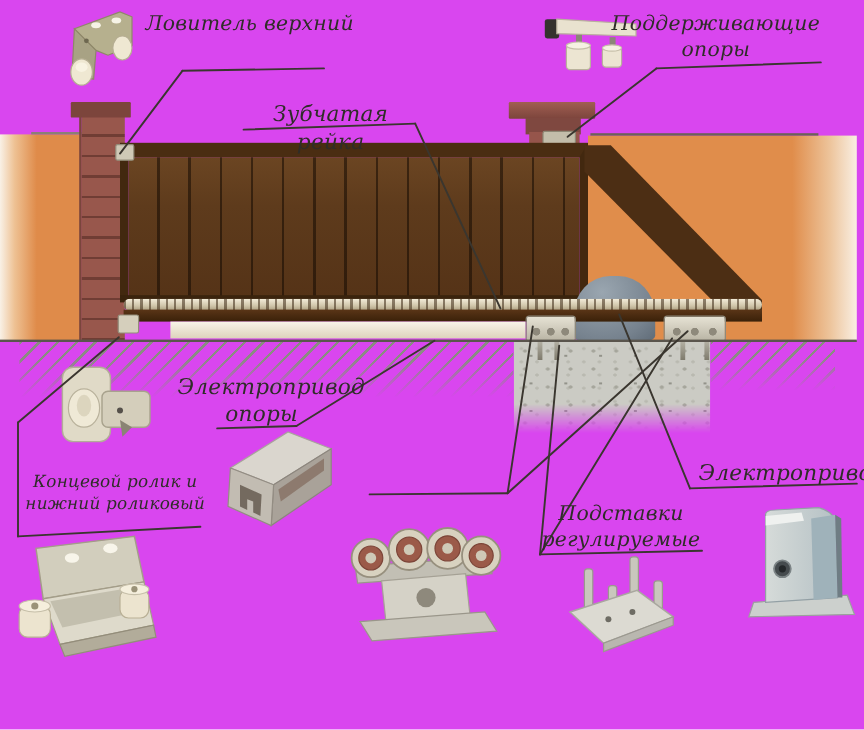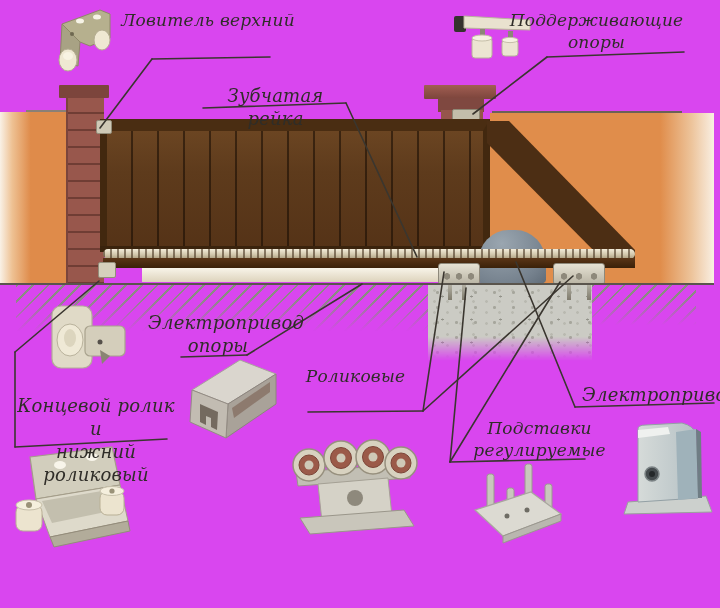--- a/index.html
+++ b/index.html
@@ -256,28 +256,27 @@
     <span>Поддерживающие</span>
     <span>опоры</span>
   </div>
   <div class="label" style="left:198px;top:84px;width:155px;font-size:18px">
     <span>Зубчатая рейка</span>
   </div>
   <div class="label" style="left:148px;top:311px;width:140px;font-size:18px">
     <span>Электропривод</span>
     <span>опоры</span>
   </div>
-  <div class="label" style="left:16px;top:394px;width:160px;font-size:18px">
+  <div class="label" style="left:16px;top:394px;width:160px;font-size:14px">
     <span>Концевой ролик и</span>
     <span>нижний роликовый</span>
   </div>
   <div class="label" style="left:298px;top:366px;width:115px">
-    <span>Роликовые</span>
   </div>
   <div class="label" style="left:582px;top:383px;width:135px;font-size:18px">
     <span>Электропривод</span>
   </div>
-  <div class="label" style="left:467px;top:418px;width:145px">
+  <div class="label" style="left:445px;top:418px;width:145px">
     <span>Подставки</span>
     <span>регулируемые</span>
   </div>
 
 </div>
 
 </body></html>

